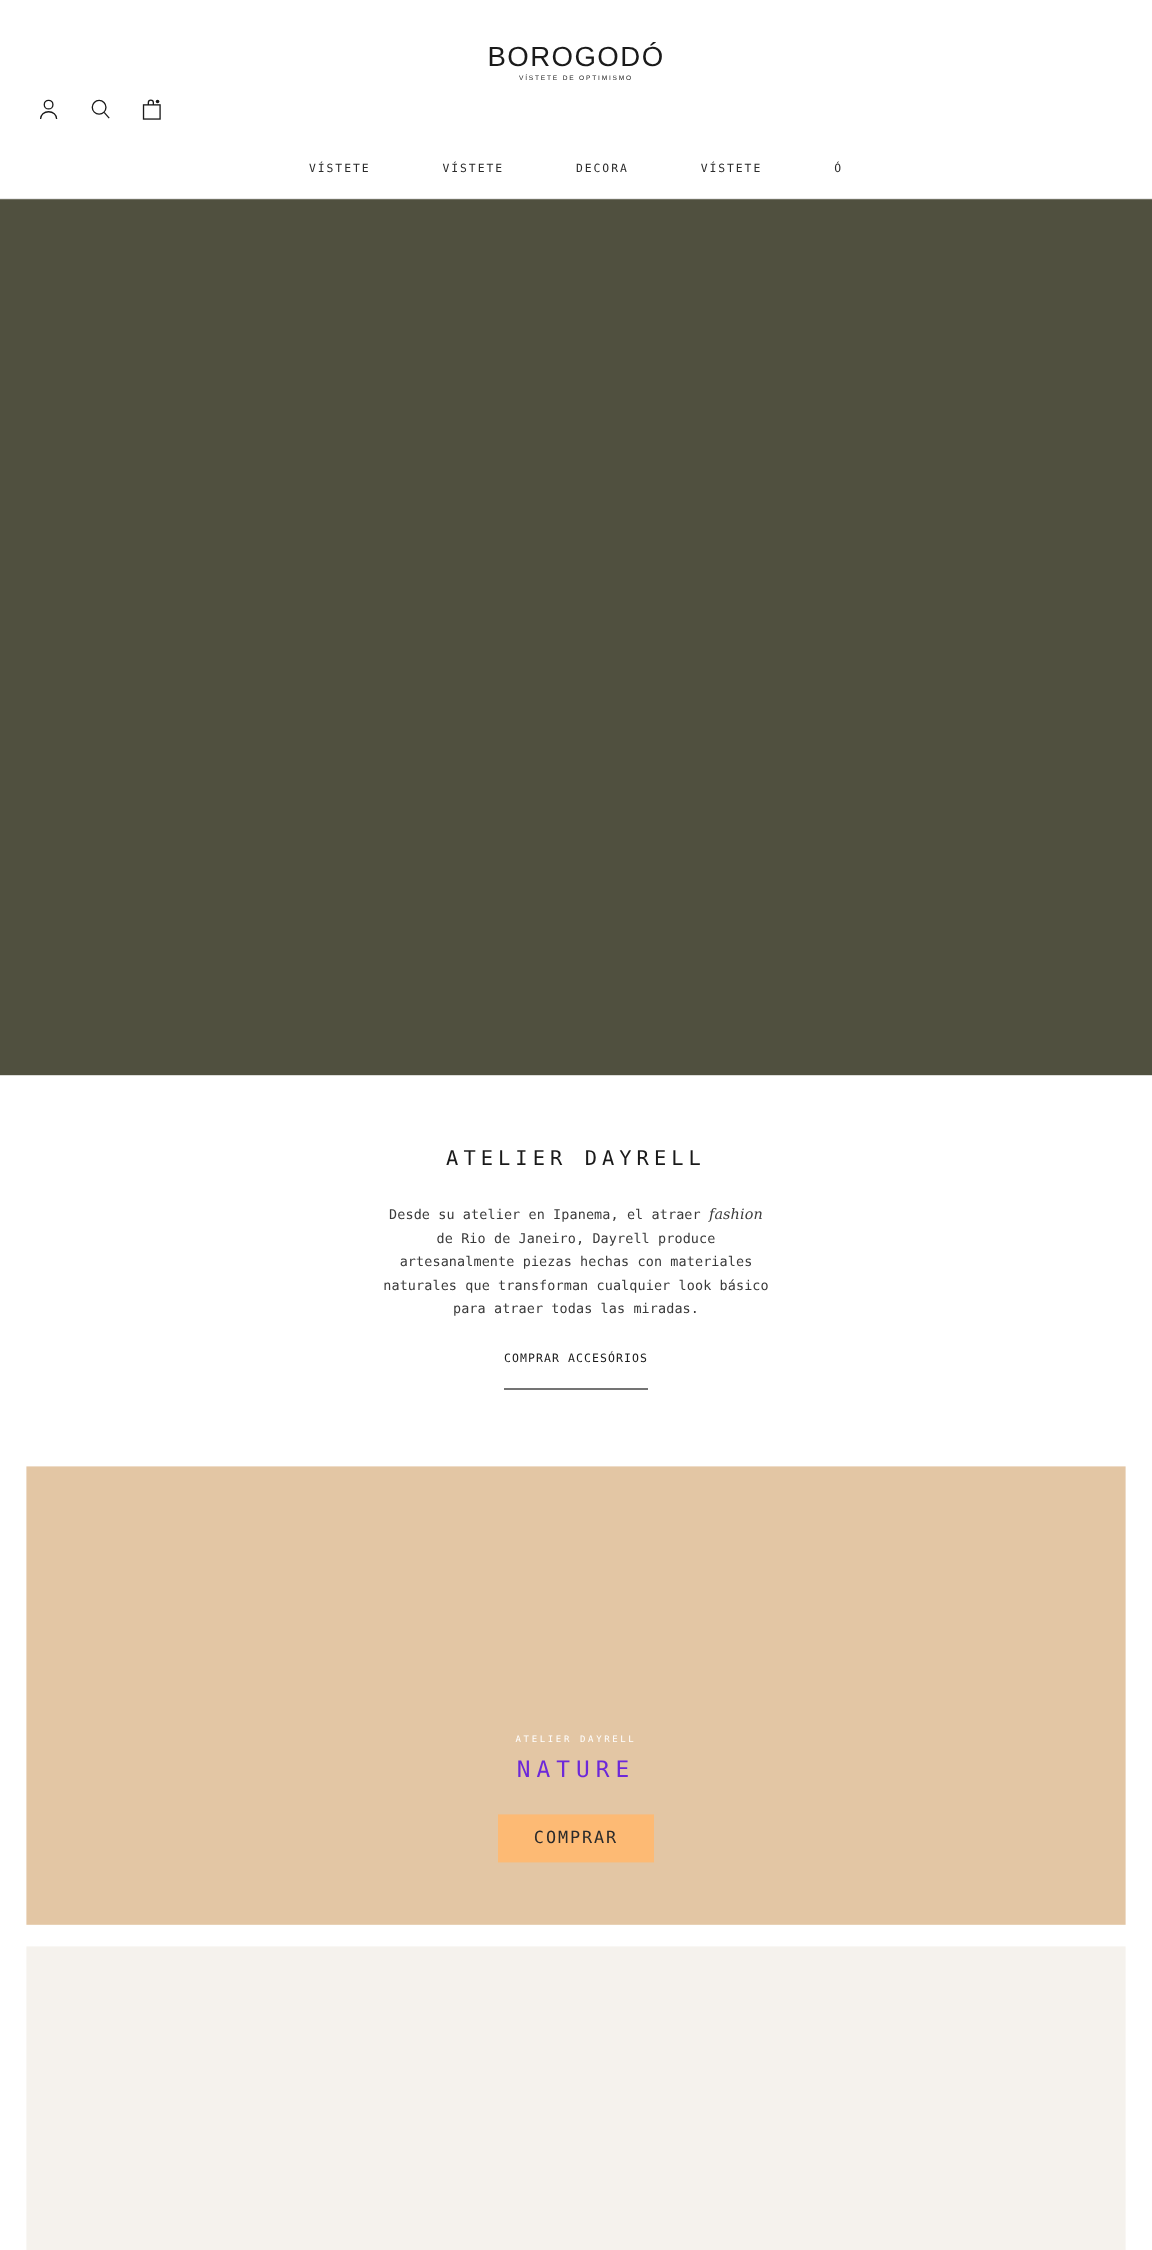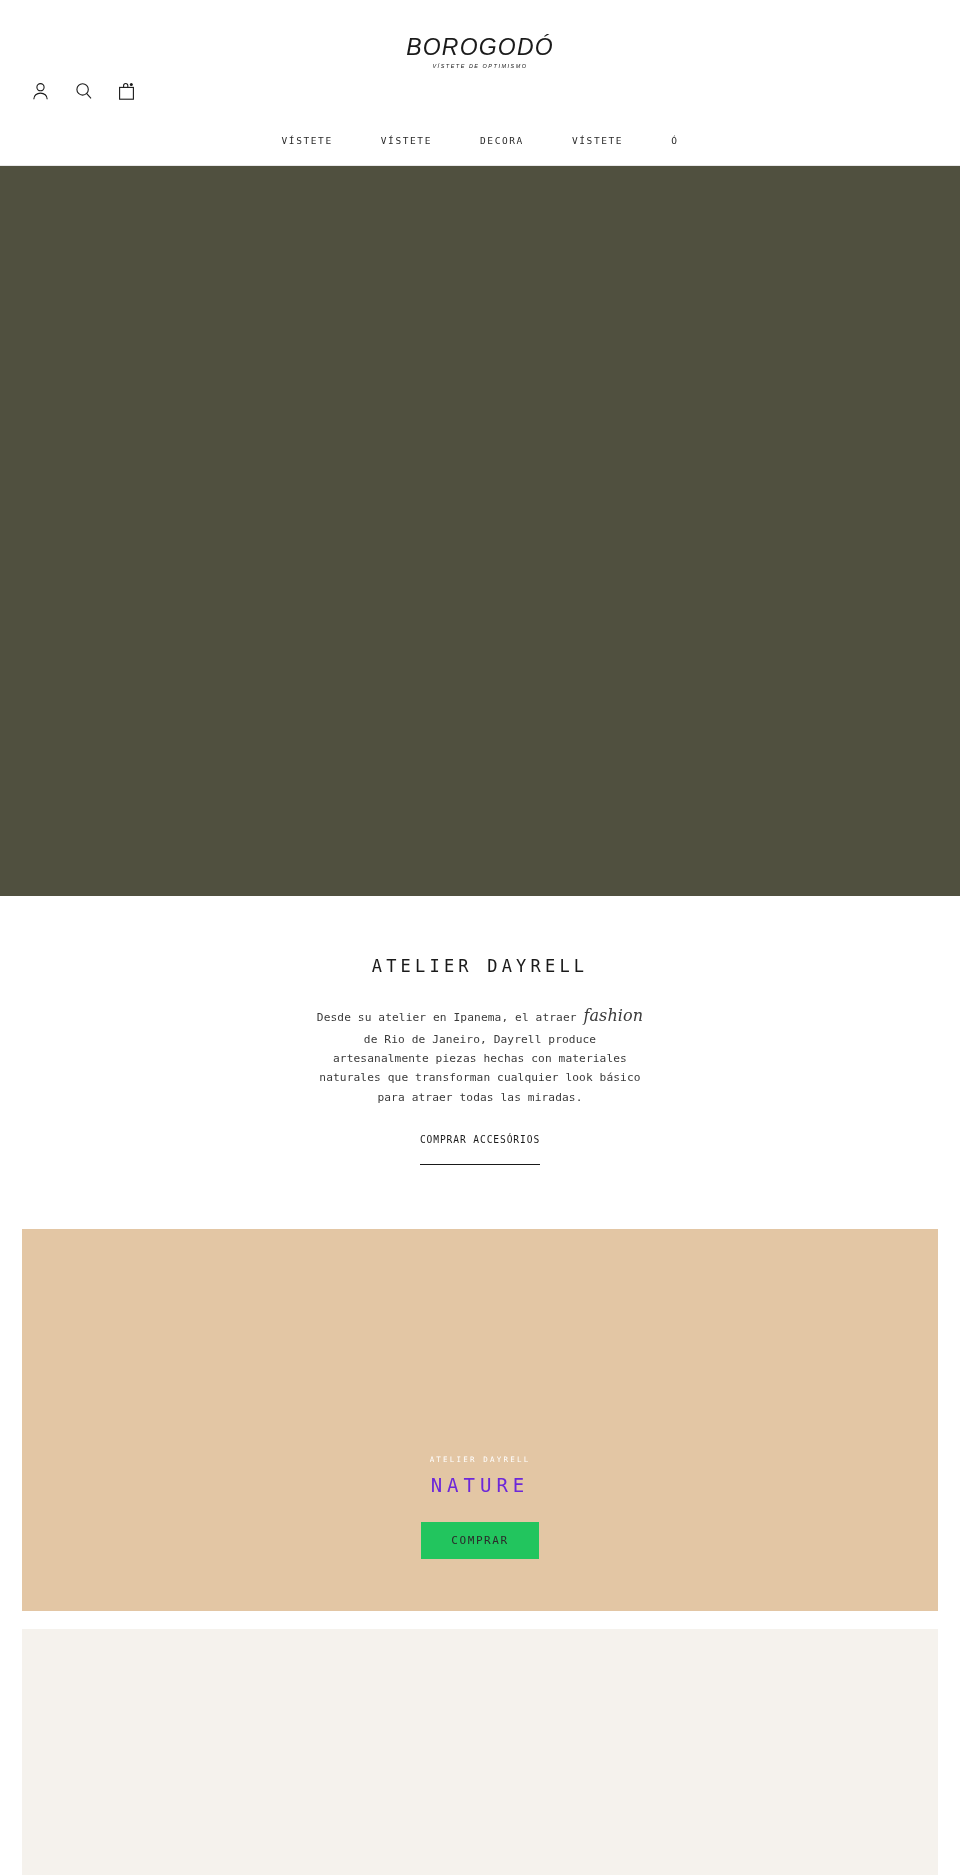--- a/index.html
+++ b/index.html
@@ -29,21 +29,20 @@
     position: relative;
     height: 166px;
   }
 
   .logo-block {
     position: absolute;
     left: 0;
     right: 0;
     top: 36px;
     text-align: center;
-    font-style: italic;
   }
   .logo-wordmark {
     font-family: "Liberation Sans", sans-serif;
     font-size: 23px;
     letter-spacing: 1.2px;
     color: #1a1a1a;
     font-weight: 400;
     line-height: 1;
     display: inline-block;
   }
@@ -78,21 +77,21 @@
   .util-icons svg { display: block; }
 
   .main-nav {
     position: absolute;
     left: 0;
     right: 0;
     top: 136px;
     display: flex;
     justify-content: center;
     align-items: center;
-    gap: 4px;
+    gap: 16px;
     text-align: center;
   }
   .nav-item {
     font-family: "DejaVu Sans Mono", "Liberation Mono", monospace;
     font-size: 9.5px;
     letter-spacing: 1.6px;
     color: #2b2b2b;
     text-decoration: none;
     padding: 0 22px;
     line-height: 1;
@@ -135,21 +134,21 @@
     font-size: 11.2px;
     line-height: 1.73;
     color: #3a3a3a;
     max-width: 330px;
     margin: 0 auto;
     letter-spacing: 0.1px;
   }
   .editorial-body .em {
     font-family: "DejaVu Serif", "Liberation Serif", serif;
     font-style: italic;
-    font-size: 16px;
+    font-size: 12px;
   }
   .editorial-cta {
     display: inline-block;
     margin-top: 27px;
     font-family: "DejaVu Sans Mono", "Liberation Mono", monospace;
     font-size: 9.6px;
     letter-spacing: 0.9px;
     color: #1a1a1a;
     text-decoration: none;
     border-bottom: 1px solid #1a1a1a;
@@ -191,24 +190,24 @@
     font-family: "DejaVu Sans Mono", "Liberation Mono", monospace;
     font-size: 19px;
     letter-spacing: 5px;
     color: #6d28d9;
     margin: 0 0 27px 0;
     font-weight: 400;
     line-height: 1;
   }
   .promo-button {
     display: inline-block;
-    background: #22c55e;
+    background: #fdba74;
     color: #2b2b2b;
     font-family: "DejaVu Sans Mono", "Liberation Mono", monospace;
-    font-size: 11px;
+    font-size: 14px;
     letter-spacing: 1.6px;
     padding: 13px 30px;
     border: none;
     text-decoration: none;
     cursor: pointer;
     line-height: 1;
   }
 </style>
 </head>
 <body>

